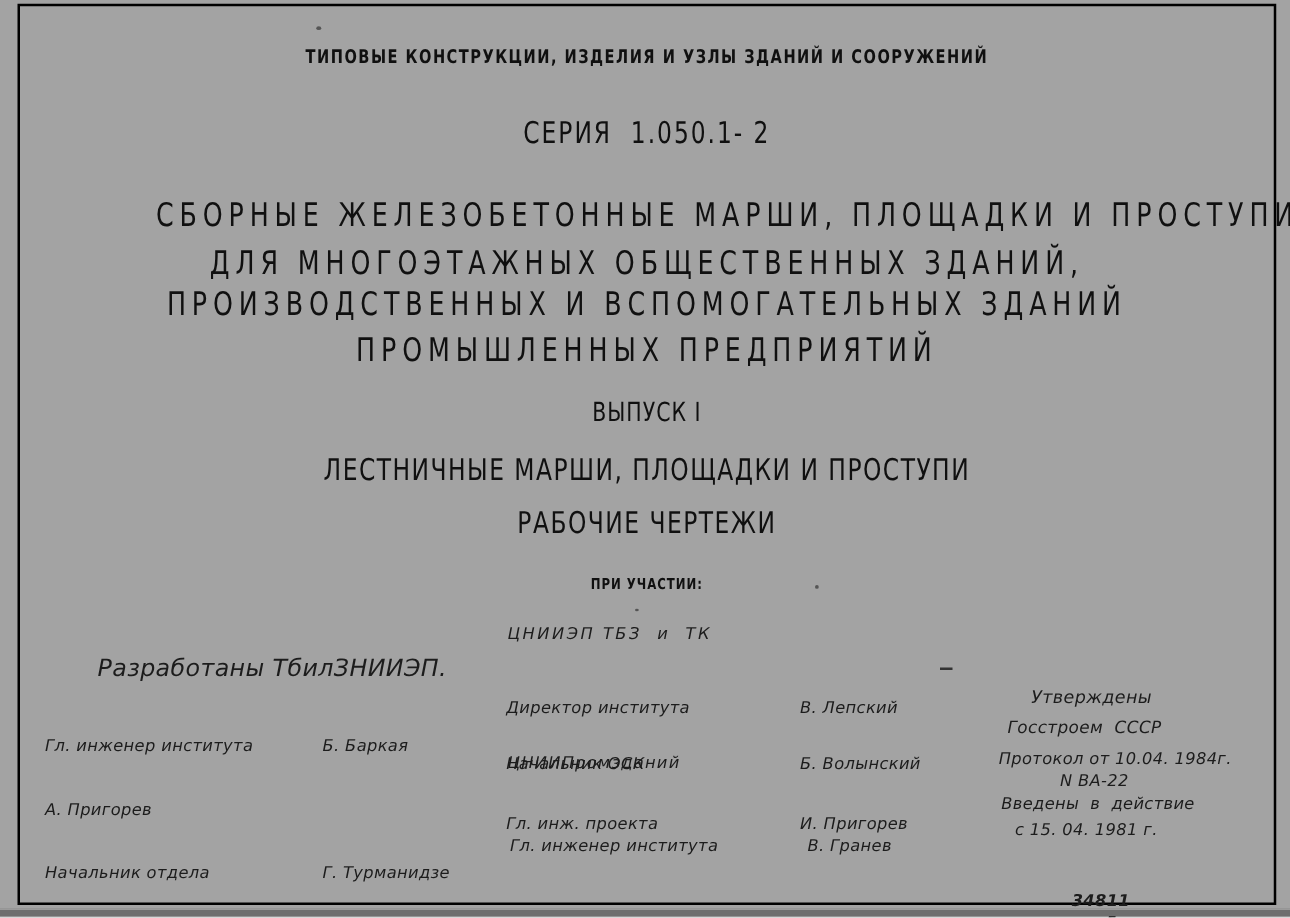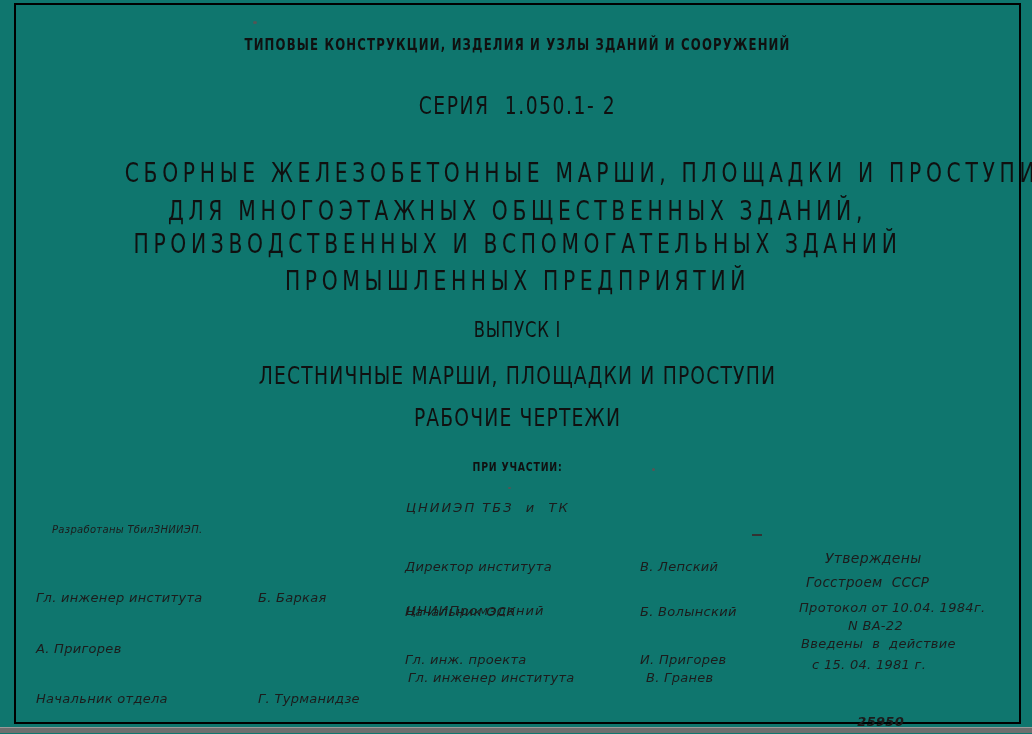--- a/index.html
+++ b/index.html
@@ -1,18 +1,18 @@
 <!DOCTYPE html>
 <html><head>
 <meta charset="utf-8">
 <style>
   html,body { margin:0; padding:0; background:#ffffff; }
   #page {
     position:relative; width:1032px; height:734px;
-    background:#0f766e; overflow:hidden;
+    background:#a3a3a3; overflow:hidden;
     font-family:"DejaVu Sans", sans-serif; color:#111;
   }
   #frame {
     position:absolute; left:14px; top:3px; width:1007px; height:721px;
     border:2px solid #000; box-sizing:border-box;
   }
   .cline {
     position:absolute; left:14px; width:1007px; text-align:center;
     font-family:"DejaVu Sans", sans-serif; color:#101010;
     white-space:pre; transform:scaleX(0.78);
@@ -50,21 +50,21 @@
   <div class="cline" style="top:196px; font-size:26px; letter-spacing:6px;">ДЛЯ МНОГОЭТАЖНЫХ ОБЩЕСТВЕННЫХ ЗДАНИЙ,</div>
   <div class="cline" style="top:229px; font-size:26px; letter-spacing:6px;">ПРОИЗВОДСТВЕННЫХ И ВСПОМОГАТЕЛЬНЫХ ЗДАНИЙ</div>
   <div class="cline" style="top:266px; font-size:26px; letter-spacing:6px;">ПРОМЫШЛЕННЫХ ПРЕДПРИЯТИЙ</div>
 
   <div class="cline" style="top:318px; font-size:21px; letter-spacing:1px;">ВЫПУСК I</div>
   <div class="cline" style="top:362px; font-size:24px; letter-spacing:1.5px;">ЛЕСТНИЧНЫЕ МАРШИ, ПЛОЩАДКИ И ПРОСТУПИ</div>
   <div class="cline" style="top:404px; font-size:24px; letter-spacing:1.5px;">РАБОЧИЕ ЧЕРТЕЖИ</div>
 
   <div class="cline" style="top:460px; font-size:12px; font-weight:bold; letter-spacing:1px;">ПРИ УЧАСТИИ:</div>
 
-  <div class="handw habs" style="left:52px; top:524px; font-size:10px;">Разработаны ТбилЗНИИЭП.</div>
+  <div class="handw habs" style="left:78px; top:524px; font-size:19px;">Разработаны ТбилЗНИИЭП.</div>
 
   <div class="pairs handw" style="left:36px; top:560px; width:350px;">
     <div class="pair" style="height:21px;">
       <span class="role" style="width:222px;">Гл. инженер института</span>
       <span class="pname">Б. Баркая</span>
     </div>
     <div class="pair" style="height:20px;">
       <span class="pname">А. Пригорев</span>
     </div>
     <div class="pair" style="height:20px;">
@@ -103,18 +103,18 @@
   </div>
 
   <div class="handw habs" style="left:825px; top:550px; font-size:14px;">Утверждены</div>
   <div class="handw habs" style="left:806px; top:574px; font-size:13.5px;">Госстроем  СССР</div>
   <div class="handw habs" style="left:799px; top:600px;">Протокол от 10.04. 1984г.</div>
   <div class="handw habs" style="left:848px; top:618px;">N ВА-22</div>
   <div class="handw habs" style="left:801px; top:636px;">Введены  в  действие</div>
   <div class="handw habs" style="left:812px; top:657px;">с 15. 04. 1981 г.</div>
 
   <div class="handw habs" style="left:838px; top:699px; font-weight:bold;">
-    <span>25950</span>
+    <span>34811</span>
     <span style="margin-left:28px;">г</span>
   </div>
 
   <div id="bottom-bar"></div>
 </div>
 
 </body></html>

